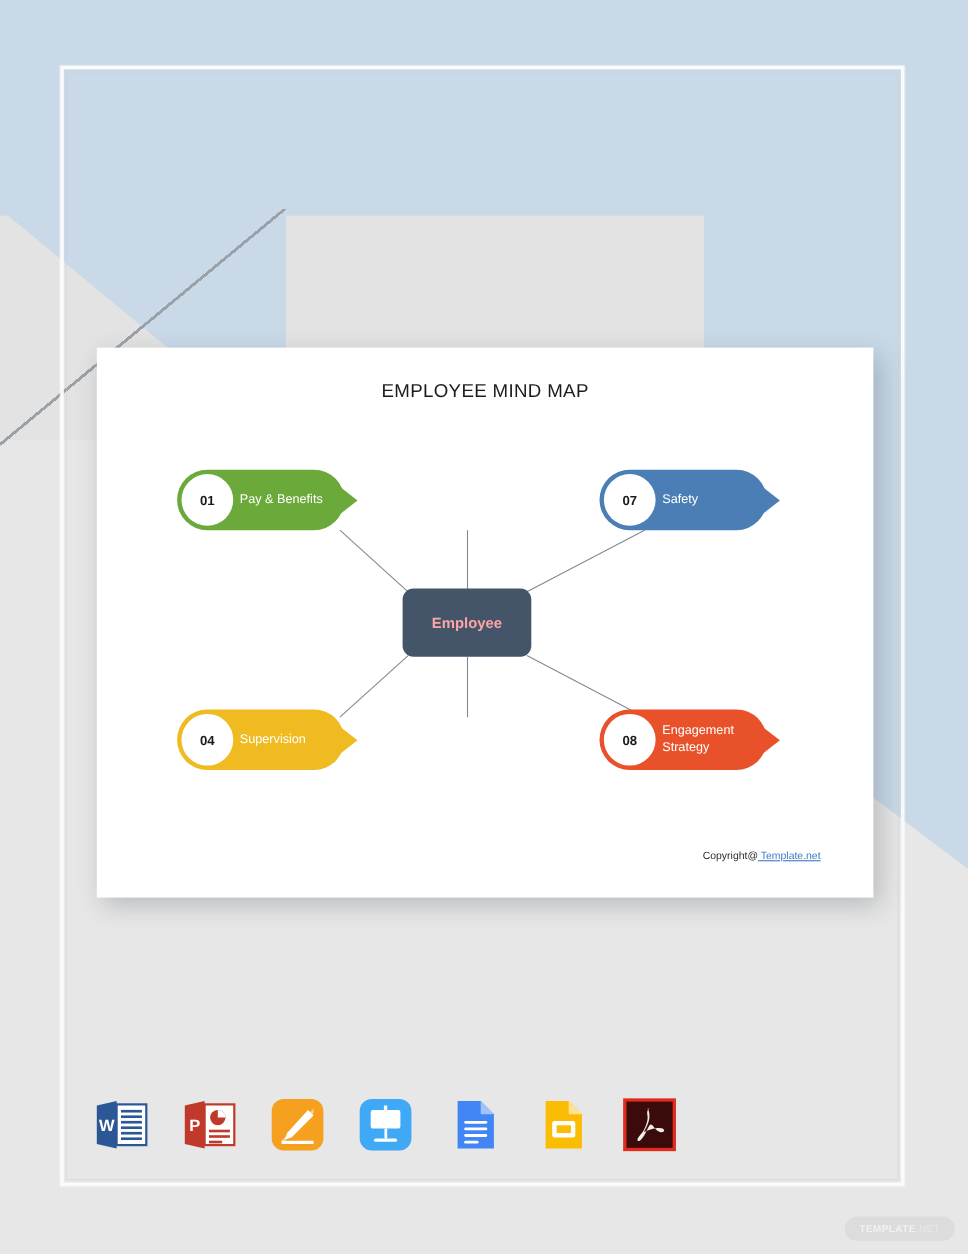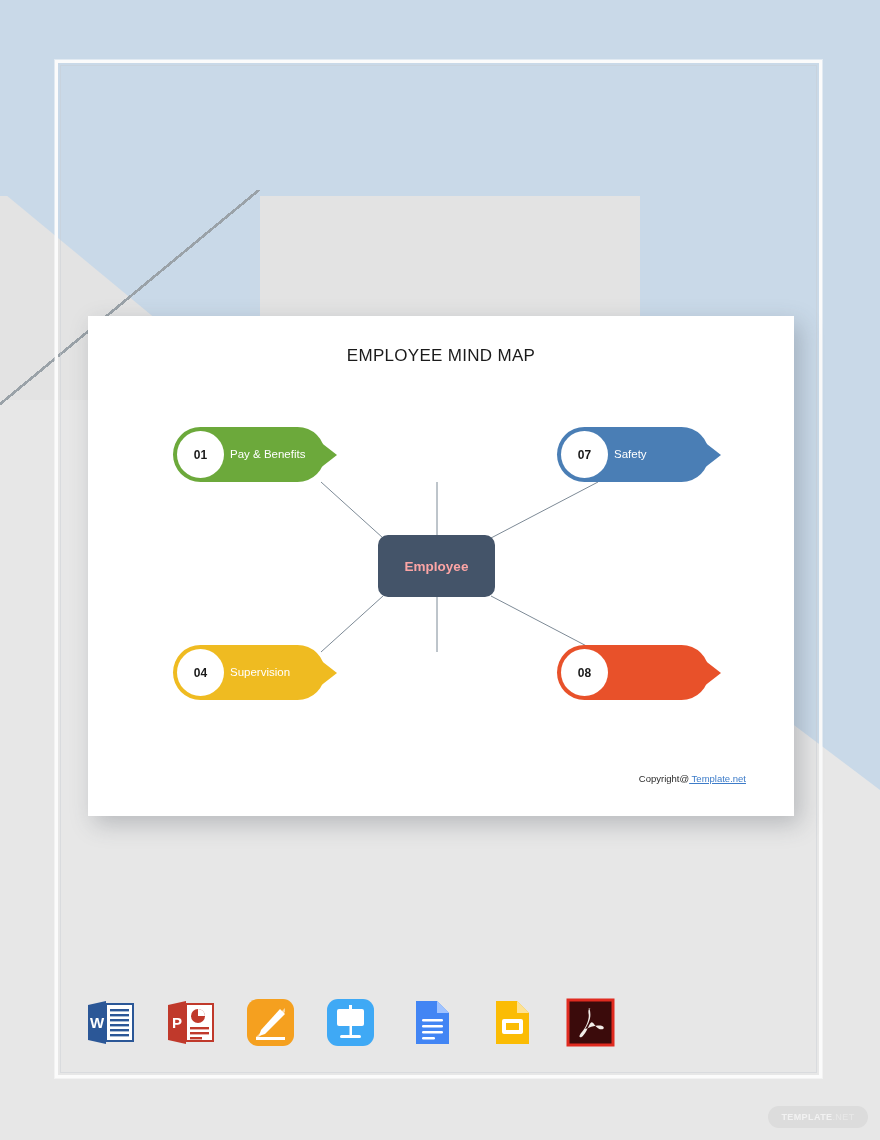--- a/index.html
+++ b/index.html
@@ -56,21 +56,21 @@
   .slide{
     position:absolute;left:88px;top:316px;width:706px;height:500px;
     background:#ffffff;
     box-shadow:6px 8px 22px rgba(60,70,80,.28);
   }
   .slide-title{
     position:absolute;left:0;top:30px;width:706px;text-align:center;
     font-size:17px;font-weight:normal;color:#1b1b1b;letter-spacing:.3px;
   }
   
-  .map{position:absolute;left:13px;top:0;width:706px;height:424px;}
+  .map{position:absolute;left:1px;top:0;width:706px;height:424px;}
   .connectors{position:absolute;left:0;top:0;width:706px;height:500px;}
   .node{
     position:absolute;width:164px;height:55px;
   }
   .node .pill{
     position:absolute;left:0;top:0;width:152px;height:55px;border-radius:28px;
   }
   .node .tip{
     position:absolute;left:146px;top:14px;width:0;height:0;
     border-top:14px solid transparent;
@@ -170,20 +170,21 @@
       <div class="tip"></div>
       <div class="circle">04</div>
       <div class="label">Supervision</div>
     </div>
 
 
     <div class="node" style="left:456px;top:329px;color:#E8512A;">
       <div class="pill" style="background:#E8512A;"></div>
       <div class="tip"></div>
       <div class="circle">08</div>
+      <div class="label">Engagement Strategy</div>
     </div>
   </div>
 
   <div class="copyright">
     <span>Copyright@</span><span class="link"> Template.net</span>
   </div>
 </div>
 
 <div class="icons">
 

